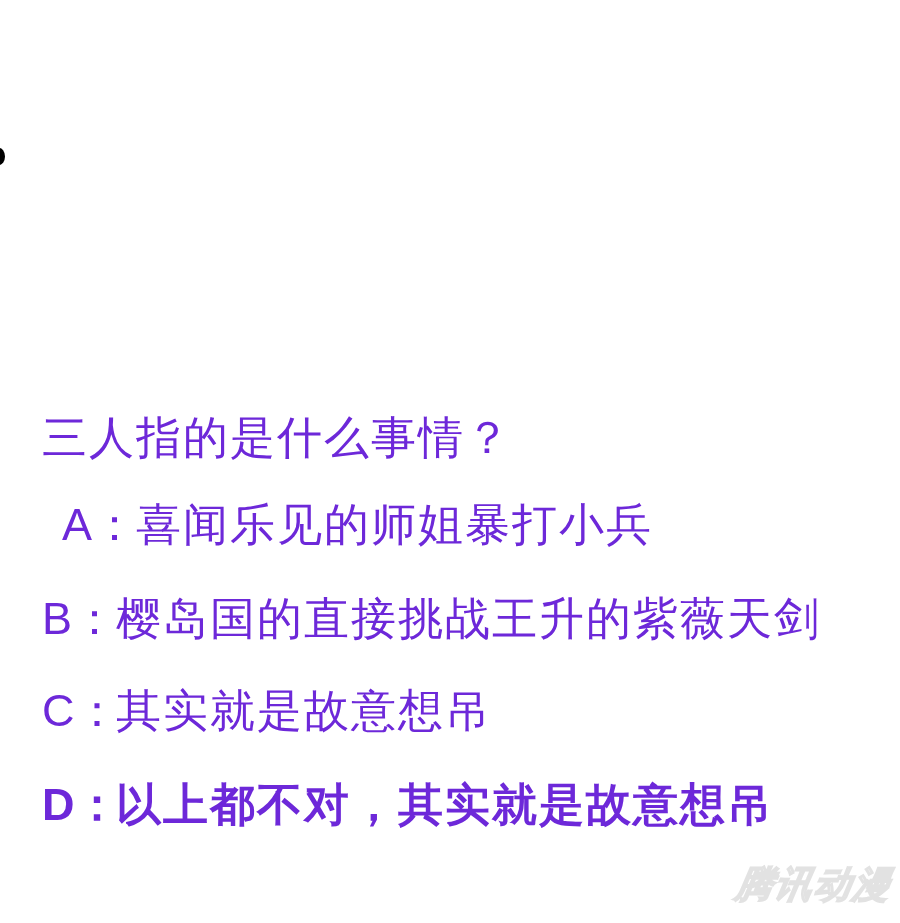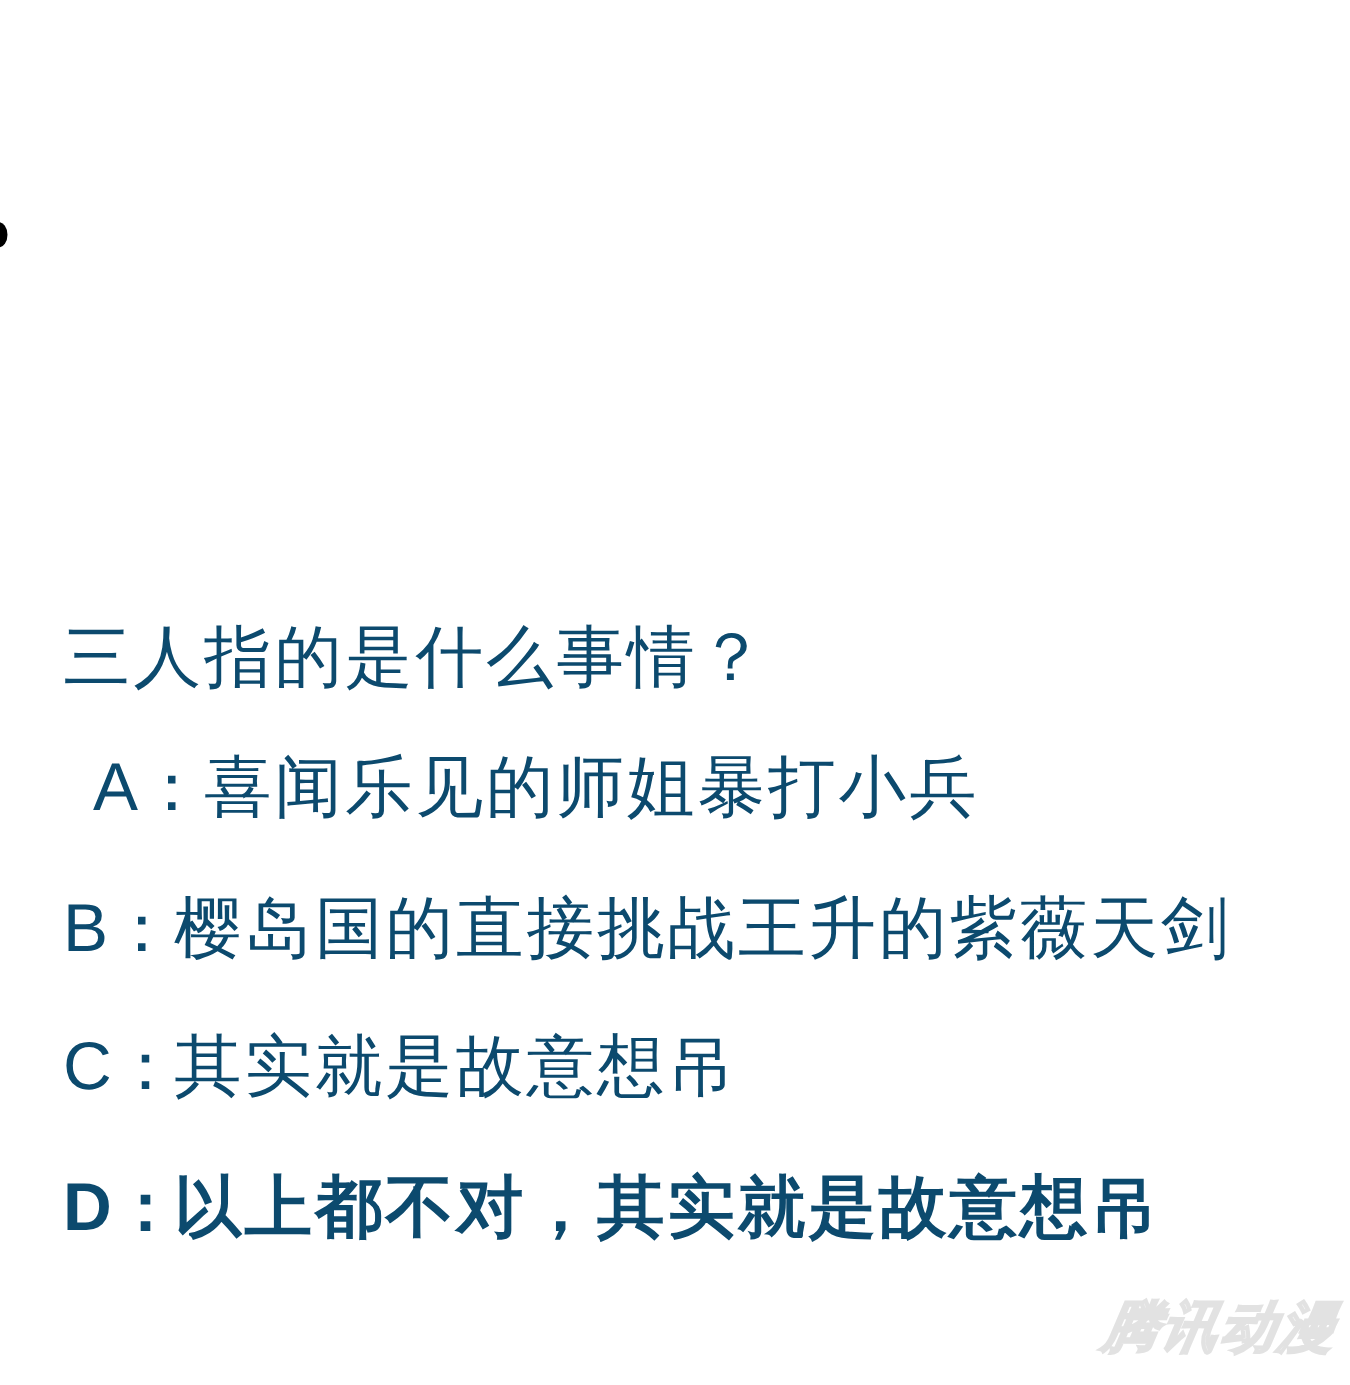--- a/index.html
+++ b/index.html
@@ -27,21 +27,21 @@
     border-radius: 50%;
   }
   .q-line, .opt-row, .opt-cont {
     position: absolute;
     left: 42px;
     font-size: 45px;
     line-height: 52px;
     letter-spacing: 2px;
     font-weight: 500;
     white-space: nowrap;
-    color: #0c4a6e;
+    color: #6d28d9;
   }
   .opt-label {
     display: inline-block;
     width: 74px;
     letter-spacing: 0;
   }
   .q-line   { top: 412px; }
   .opt-a    { top: 499px; margin-left: 20px; }
   .opt-b    { top: 593px; }
   .opt-c    { top: 685px; }

